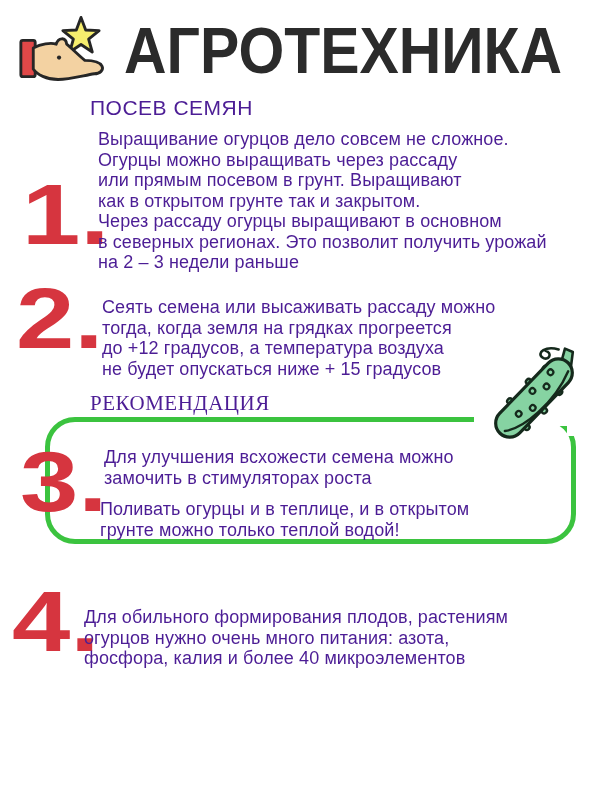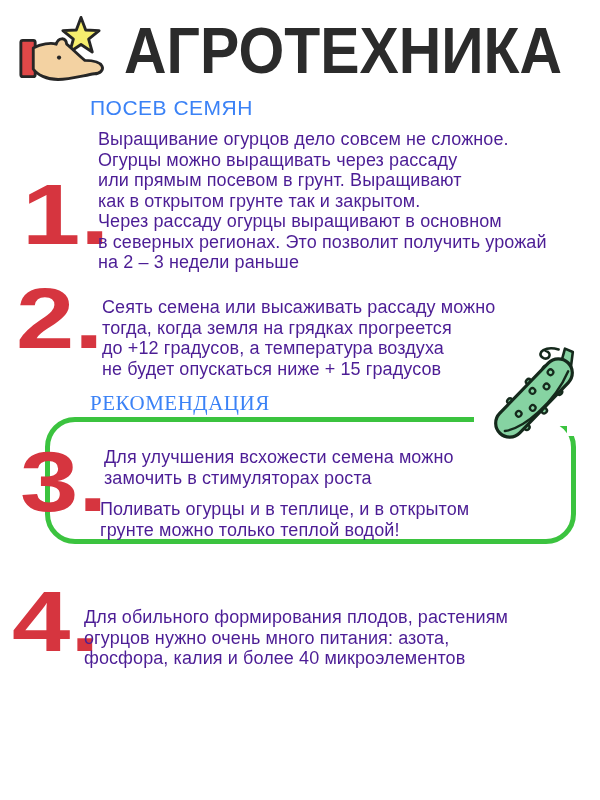--- a/index.html
+++ b/index.html
@@ -15,21 +15,21 @@
   }
   .num{
     position:absolute;font-size:86px;line-height:1;font-weight:700;color:#d6353f;
     transform:scaleX(1.22);transform-origin:left top;white-space:nowrap;
   }
   .num1{left:22px;top:171px;}
   .num2{left:16px;top:275px;}
   .num3{left:20px;top:438px;}
   .num4{left:12px;top:578px;}
   .sec-heading{
-    position:absolute;margin:0;font-size:21px;font-weight:400;color:#3b82f6;
+    position:absolute;margin:0;font-size:21px;font-weight:400;color:#4c1d95;
     letter-spacing:0.5px;white-space:nowrap;
   }
   .h1pos{left:90px;top:96px;}
   .hrec{left:90px;top:391px;font-family:Liberation Serif, serif;}
   .h4pos{left:90px;top:572px;}
   .body-text{
     position:absolute;margin:8px;font-size:18px;line-height:20.5px;color:#4c1d95;
     white-space:pre-line;letter-spacing:0.1px;
   }
   .p1{left:90px;top:121px;width:505px;}

